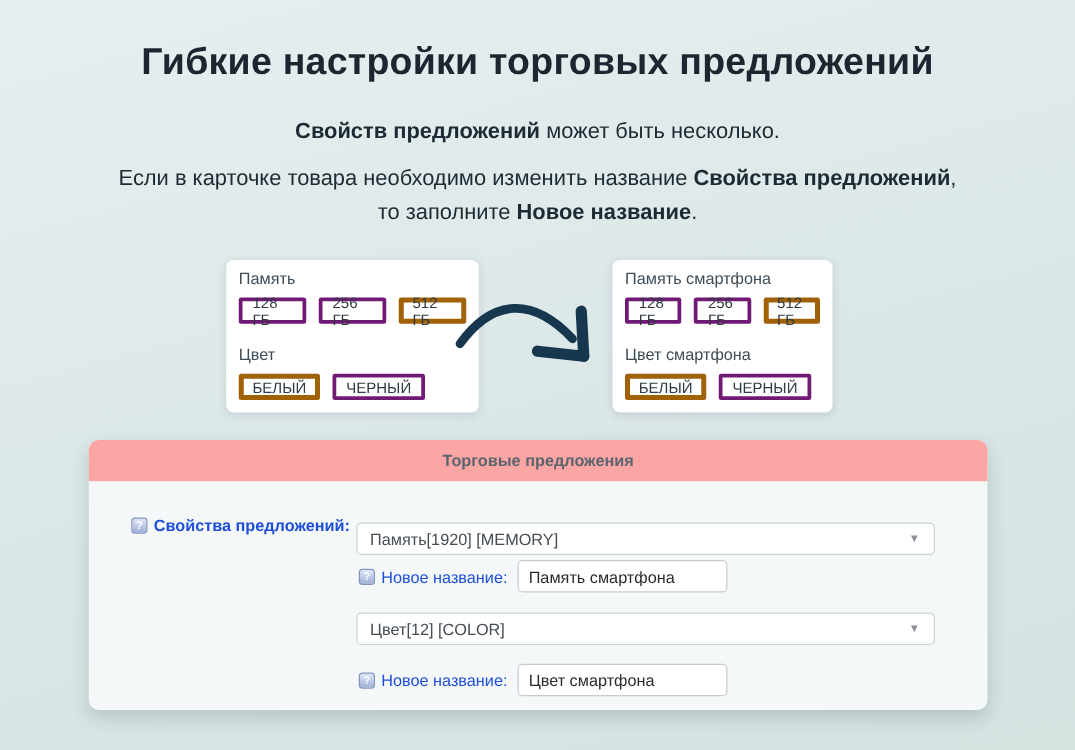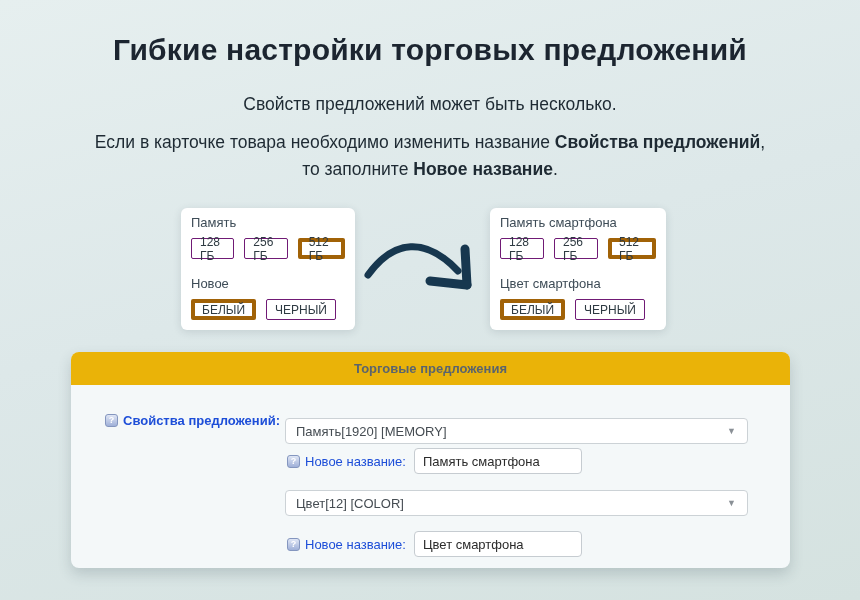--- a/index.html
+++ b/index.html
@@ -15,59 +15,59 @@
   
   .title {
     position: absolute; top: 33px; left: 0; width: 860px;
     text-align: center; font-size: 30px; font-weight: 700; color: #1c2530;
     letter-spacing: 0.2px;
   }
   .subtitle {
     position: absolute; top: 94px; left: 0; width: 860px;
     text-align: center; font-size: 17.5px; color: #1e2a33;
   }
-  .subtitle b { font-weight: 400; }
+  .subtitle b { font-weight: 700; }
   .para {
     position: absolute; top: 129px; left: 90px; width: 680px;
     text-align: center; font-size: 17.5px; line-height: 1.55; color: #1e2a33;
   }
   .para b { font-weight: 700; }
 
   
   .card {
     position: absolute; background: #ffffff; border-radius: 6px;
     box-shadow: 0 2px 8px rgba(40,60,70,0.14);
     padding: 7px 10px;
   }
-  .card-before { left: 181px; top: 208px; width: 174px; height: 122px; }
+  .card-before { left: 181px; top: 208px; width: 202px; height: 122px; }
   .card-after  { left: 490px; top: 208px; width: 176px; height: 122px; }
   .group-label {
     font-size: 13px; color: #3e4c57; margin-top: 0; margin-bottom: 8px;
   }
   .group-label.second { margin-top: 17px; }
   .btn-row { display: flex; gap: 10px; }
   .opt-btn {
     height: 21px; display: inline-flex; align-items: center;
-    padding: 0 8px; background: #fff; border: 1px solid #701a75;
+    padding: 0 8px; background: #fff; border: 3px solid #701a75;
     border-radius: 2px; font-size: 12px; color: #2e3a42; cursor: pointer;
     font-family: "Liberation Sans", sans-serif;
   }
   .opt-btn.selected { border: 4px solid #a16207; padding: 0 7px; }
 
   
   .arrow-wrap { position: absolute; left: 360px; top: 229px; width: 118px; height: 64px; }
 
   
   .panel {
     position: absolute; left: 71px; top: 352px; width: 719px; height: 216px;
     background: #f4f8f9; border-radius: 8px;
     box-shadow: 0 6px 14px rgba(50,70,80,0.20);
   }
   .panel-header {
-    height: 33px; line-height: 33px; background: #eab308;
+    height: 33px; line-height: 33px; background: #fca5a5;
     border-radius: 8px 8px 0 0; text-align: center;
     font-size: 13px; font-weight: 700; color: #5a646d;
   }
   .form-row { position: absolute; display: flex; align-items: center; }
   .help-icon {
     width: 13px; height: 13px; border-radius: 3px; flex: 0 0 13px;
     background: linear-gradient(#dfe6f5, #9fb0d8);
     border: 1px solid #8496bf; color: #ffffff;
     font-size: 9px; font-weight: 700; line-height: 11px; text-align: center;
     cursor: pointer;
@@ -105,21 +105,21 @@
 
   <p class="para"><span>Если в карточке товара необходимо изменить название </span><b>Свойства предложений</b><span>, то заполните </span><b>Новое название</b><span>.</span></p>
 
   <div class="card card-before">
     <div class="group-label">Память</div>
     <div class="btn-row">
       <span class="opt-btn">128 ГБ</span>
       <span class="opt-btn">256 ГБ</span>
       <span class="opt-btn selected">512 ГБ</span>
     </div>
-    <div class="group-label second">Новое</div>
+    <div class="group-label second">Цвет</div>
     <div class="btn-row">
       <span class="opt-btn selected">БЕЛЫЙ</span>
       <span class="opt-btn">ЧЕРНЫЙ</span>
     </div>
   </div>
 
   <div class="arrow-wrap">
     <svg width="118" height="64" viewBox="0 0 118 64" xmlns="http://www.w3.org/2000/svg">
       <path d="M 8 46 C 34 10 66 8 98 42" fill="none" stroke="#17374f" stroke-width="7" stroke-linecap="round"></path>
       <path d="M 107 56 L 105 20" fill="none" stroke="#17374f" stroke-width="9" stroke-linecap="round"></path>

